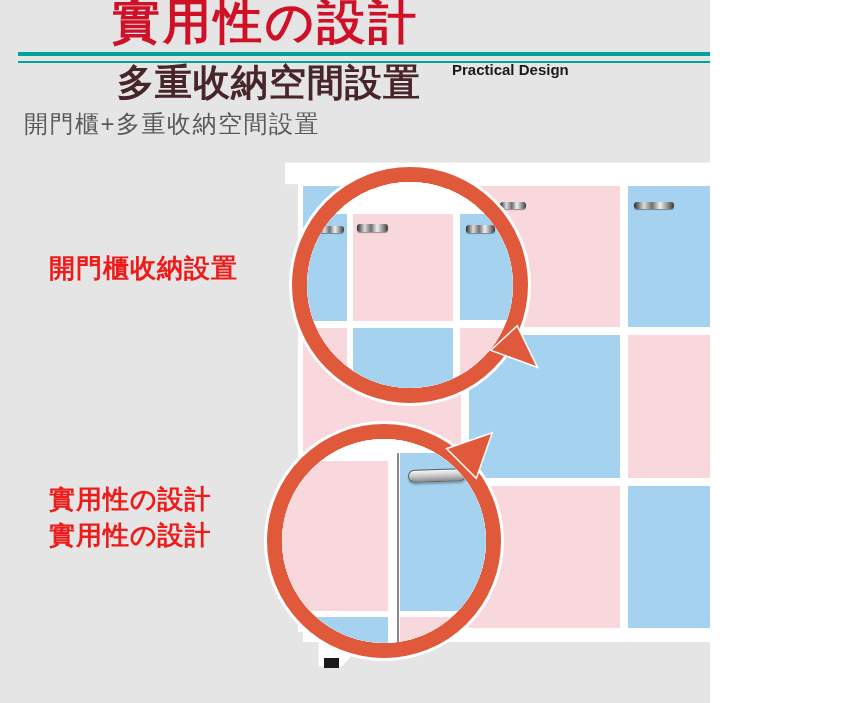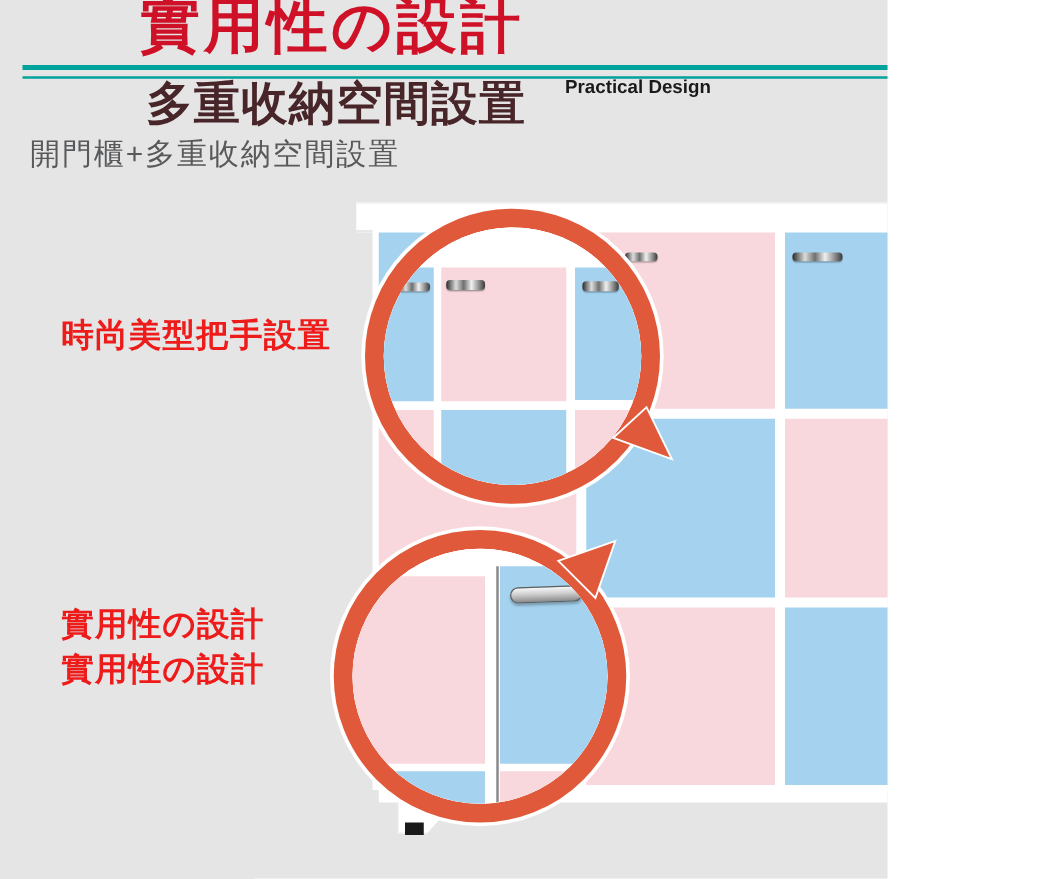--- a/index.html
+++ b/index.html
@@ -120,19 +120,19 @@
       <div class="mag pink" style="left:118px;top:178px;width:86px;height:26px;"></div>
       <div class="handle-curved" style="left:126px;top:30px;width:56px;height:11px;"></div>
     </div>
   </div>
 
   <svg class="pointers" width="850" height="703">
     <polygon points="492,350 517,327 536,366" fill="#e0593a" stroke="#ffffff" stroke-width="3" style="paint-order:stroke"></polygon>
     <polygon points="448,449 476,477 491,434" fill="#e0593a" stroke="#ffffff" stroke-width="3" style="paint-order:stroke"></polygon>
   </svg>
 
-  <div class="abs callout-label label-handle">時尚美型把手設置</div>
+  <div class="abs callout-label label-handle">開門櫃收納設置</div>
   <div class="abs callout-label label-storage">
     <div>實用性の設計</div>
     <div>實用性の設計</div>
   </div>
 
 </div>
 
 </body></html>

